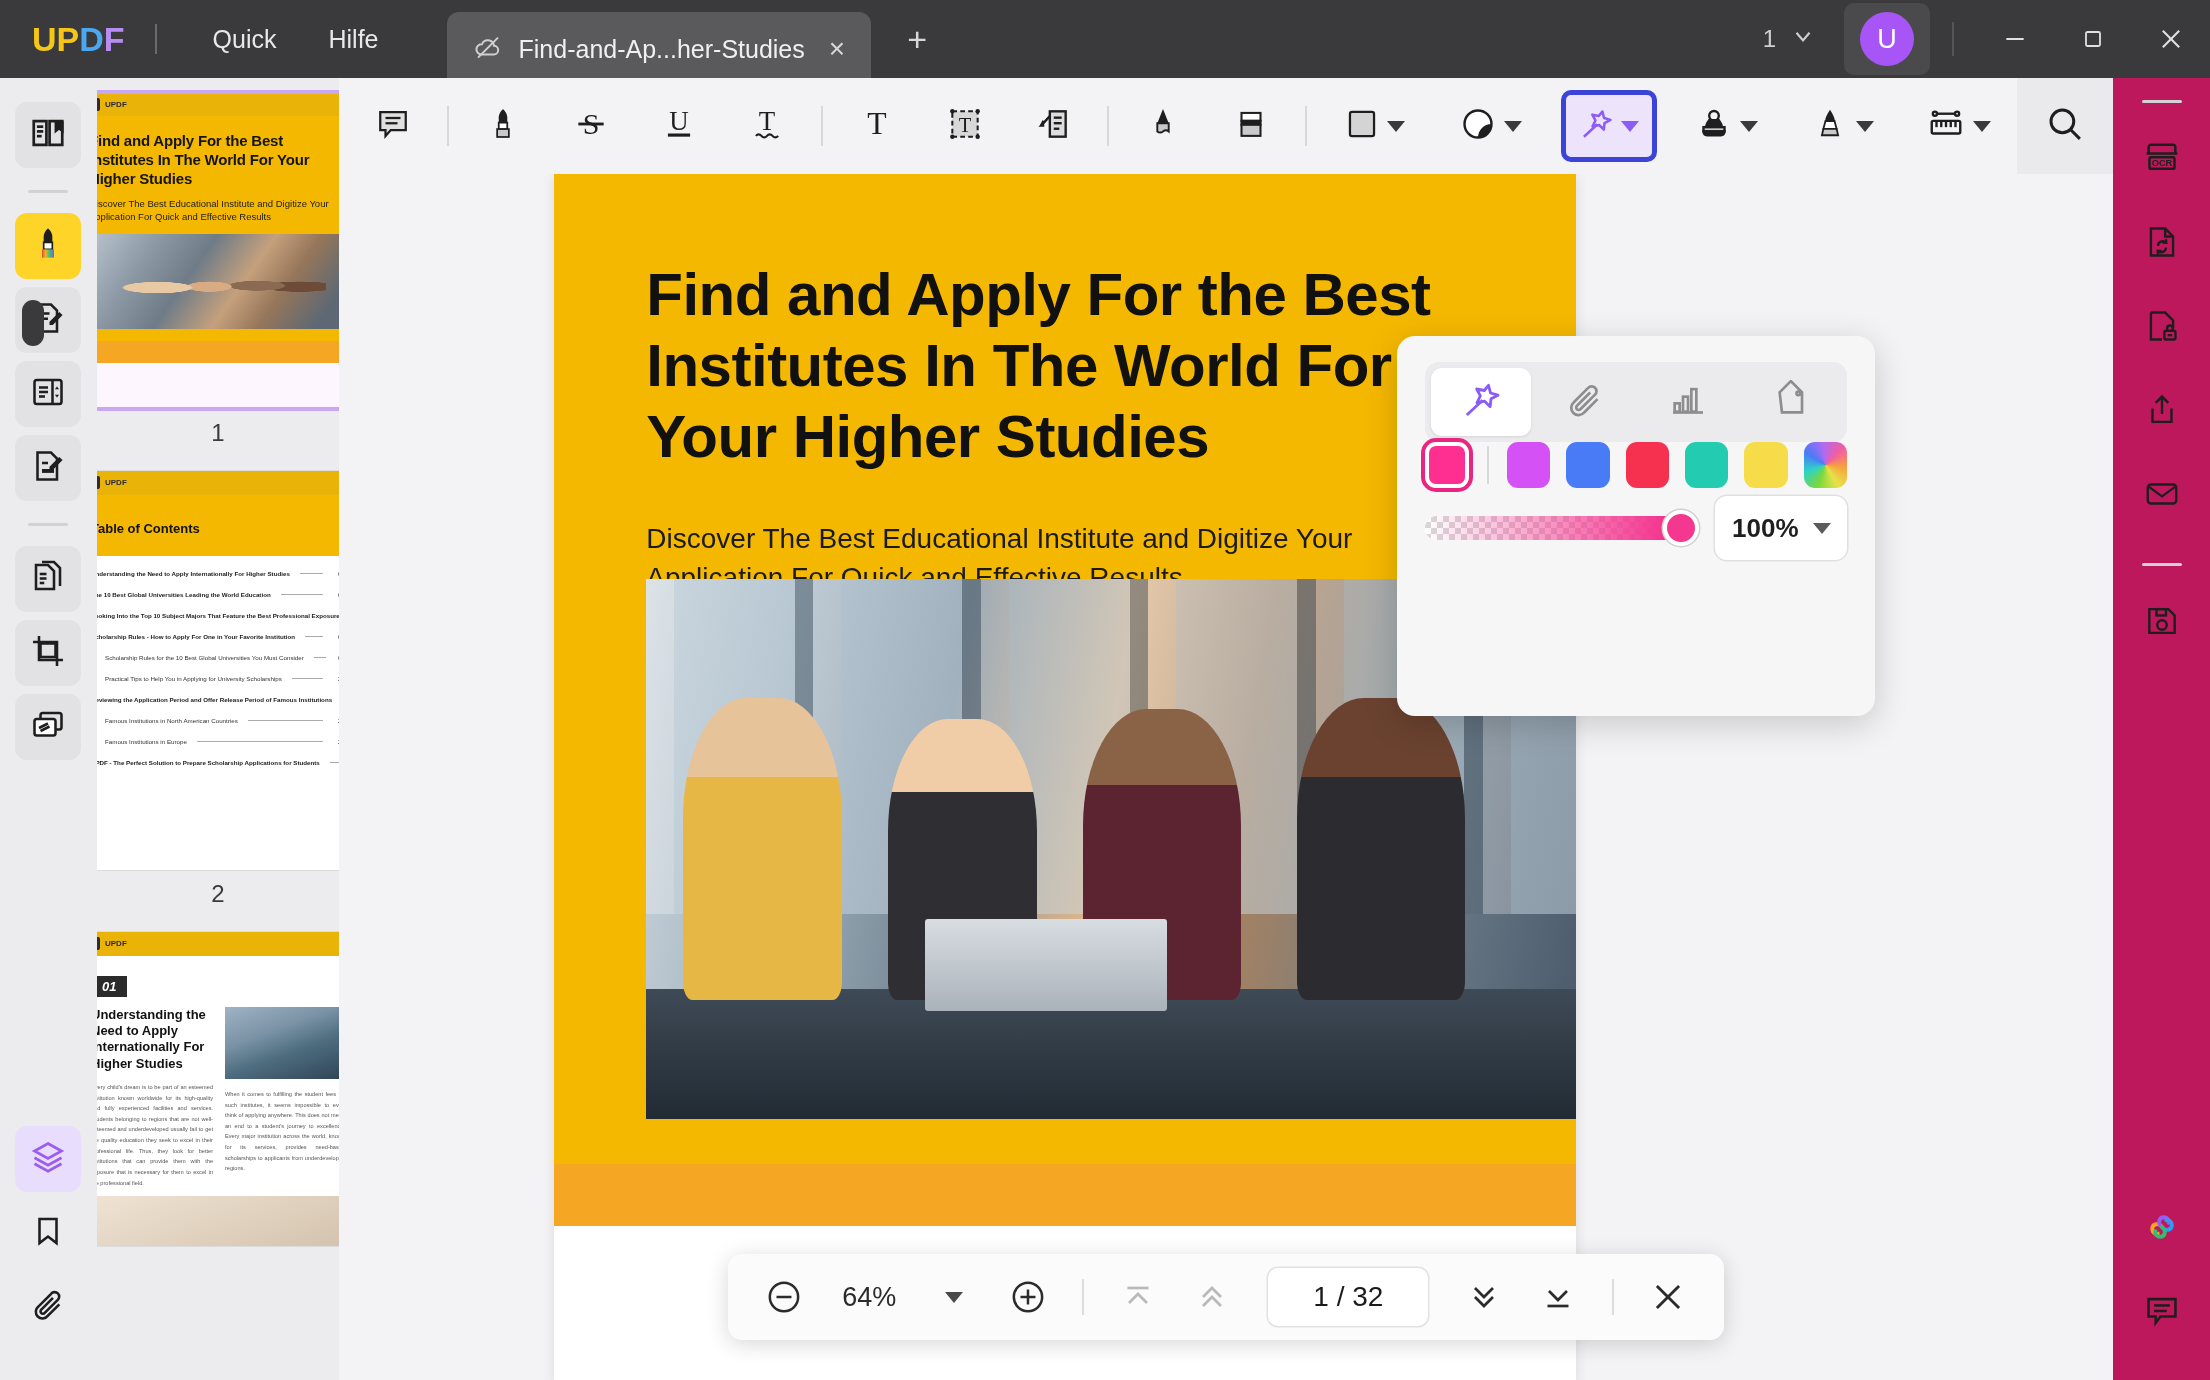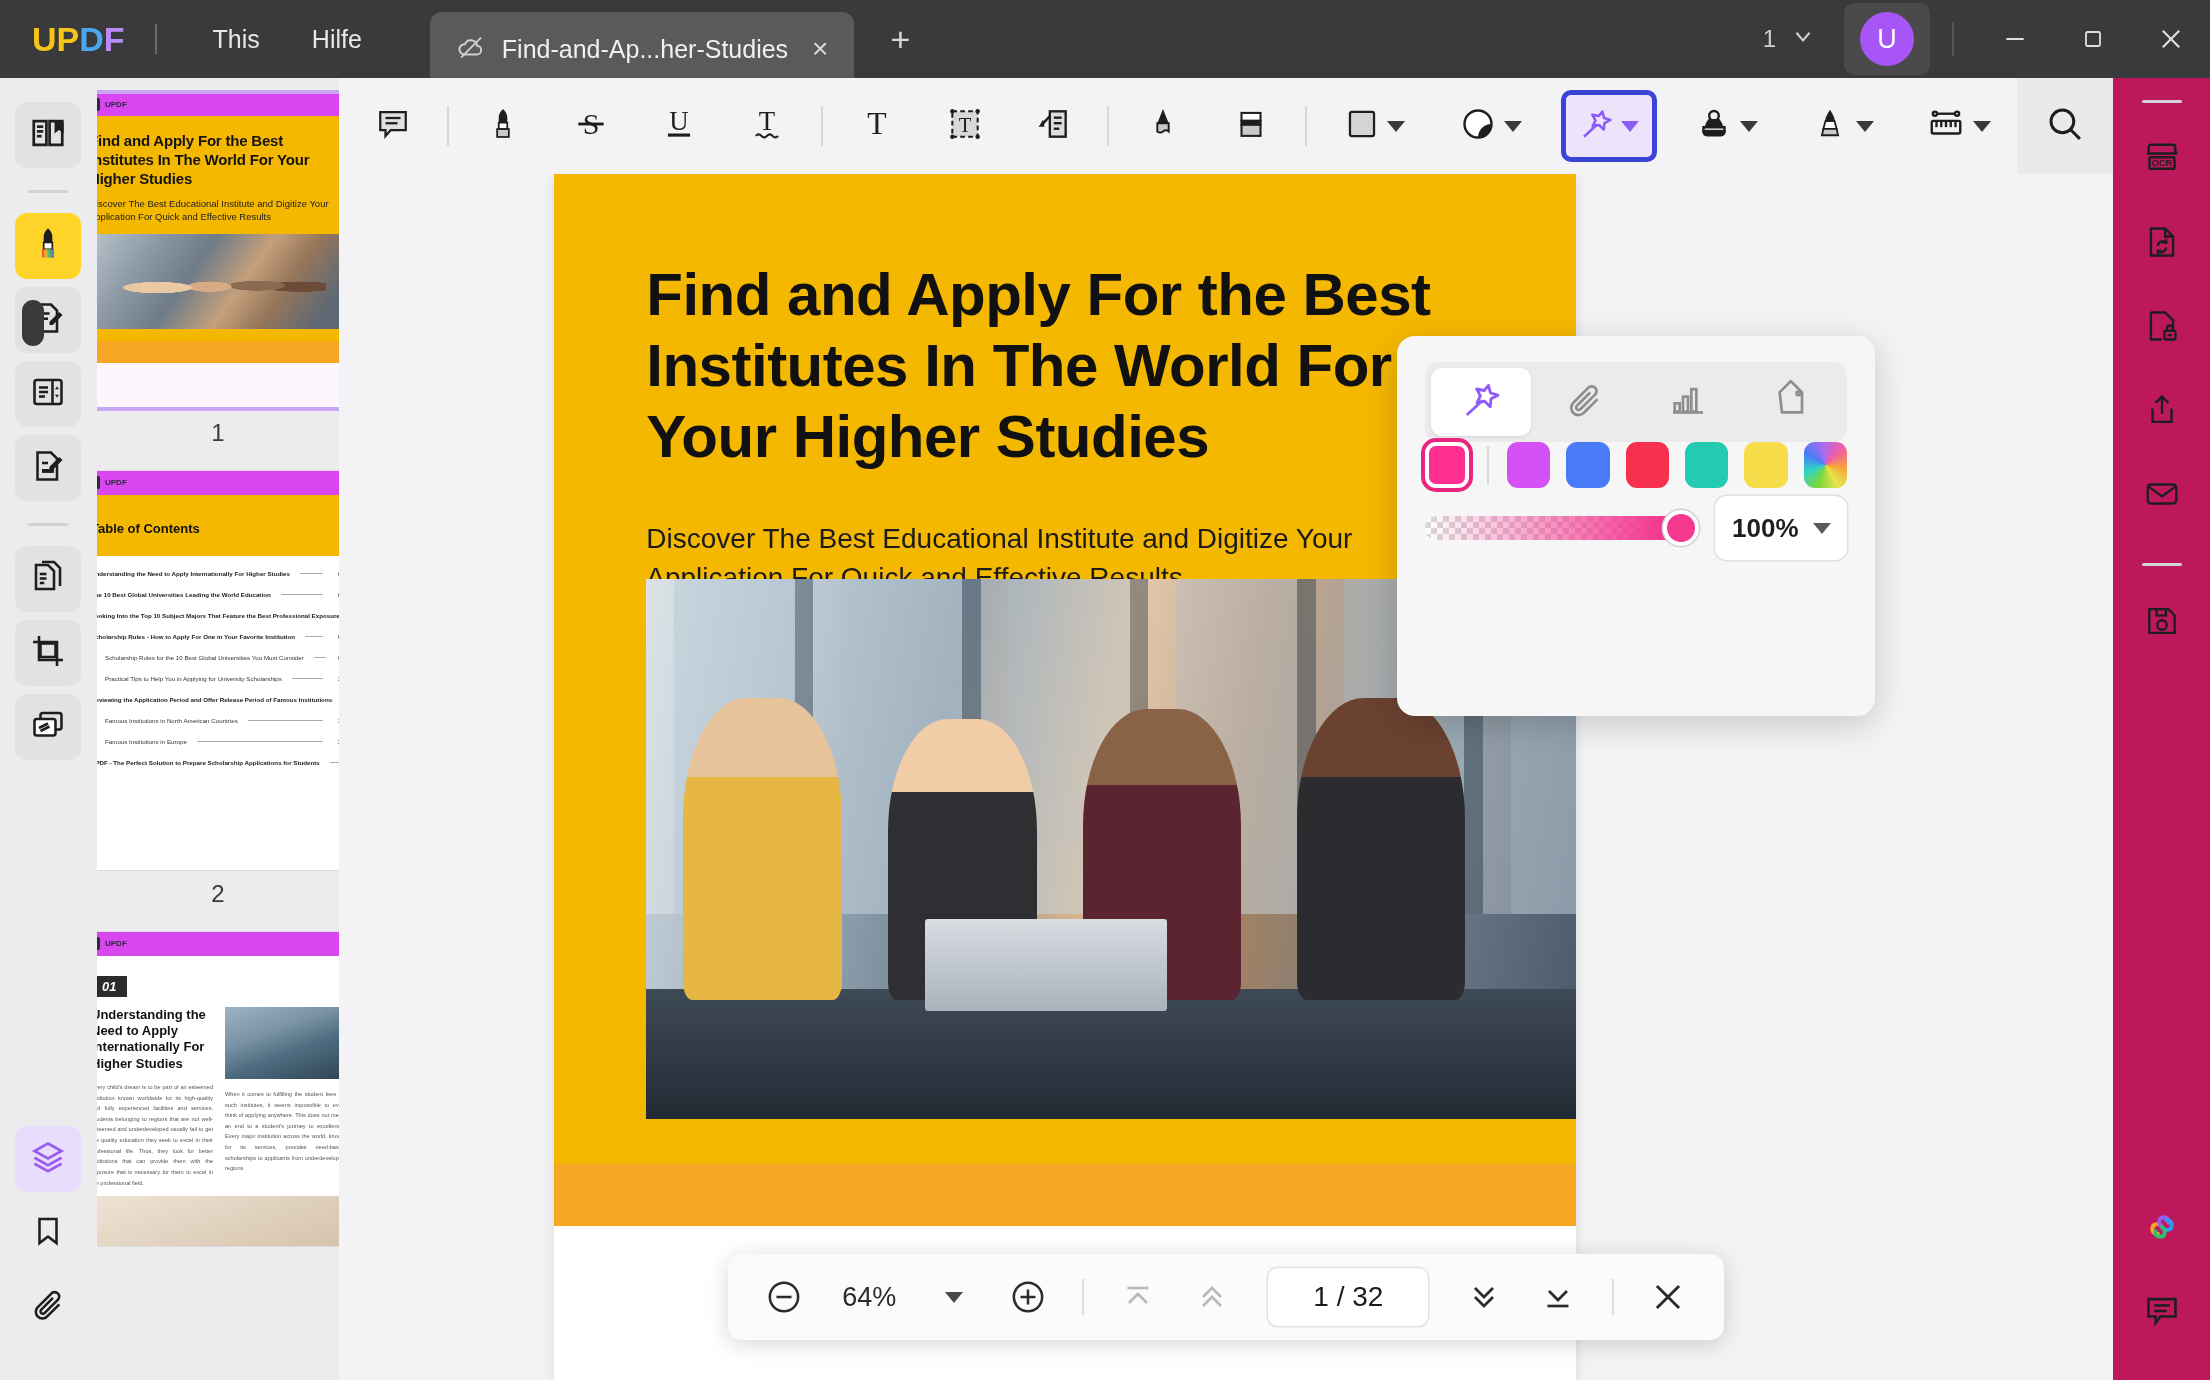--- a/index.html
+++ b/index.html
@@ -71,21 +71,21 @@
     width: 296px; background: #ececee; padding-top: 14px;
     display: flex; flex-direction: column; align-items: center; overflow: hidden;
   }
   .thumb-page { width: 286px; display: flex; flex-direction: column; align-items: center; margin-bottom: 8px; }
   .thumb-card {
     width: 286px; background: #fff; position: relative; overflow: hidden;
     box-shadow: 0 0 0 1px #dcdcde;
   }
   .thumb-card.selected { outline: 4px solid #c9a7f5; outline-offset: -2px; }
   .thumb-num { font-size: 24px; color: #3a3a3c; margin: 10px 0 16px; }
-  .thumb-head { height: 24px; background: #d946ef; display:flex; align-items:center; padding-left: 12px; gap:5px; }
+  .thumb-head { height: 24px; background: #eab308; display:flex; align-items:center; padding-left: 12px; gap:5px; }
   .thumb-logo-sq { width: 13px; height: 13px; background: #2b2b3a; border-radius: 2px; }
   .thumb-logo-tx { font-size: 8px; font-weight: bold; color: #2b2b3a; }
   .t1-hero { background: #f5b800; padding: 16px 14px 12px; }
   .t1-h { font-size: 15px; font-weight: bold; color: #141414; line-height: 1.25; letter-spacing: -0.2px; }
   .t1-s { font-size: 9.5px; color: #1c1c1c; line-height: 1.35; margin-top: 10px; }
   .t1-img { height: 95px; margin: 10px 0 0; background:
       linear-gradient(125deg,#b9c4cd 0%,#8d9aa6 22%,#6f7c88 40%,#c5a07c 58%,#96765a 72%,#5d6874 90%);
       position: relative; }
   .t1-img::after{ content:""; position:absolute; left:8%; top:28%; width:84%; height:48%;
       background: radial-gradient(ellipse at 22% 60%, #e8c9a4 0 14%, transparent 15%),
@@ -226,21 +226,21 @@
 <div class="app">
 
   <div class="titlebar">
     <div class="logo">
       <span style="color:#f5c518">U</span>
       <span style="color:#f5c518">P</span>
       <span style="color:#4aa8f0">D</span>
       <span style="color:#b98cf5">F</span>
     </div>
     <div class="logo-sep"></div>
-    <div class="menu-item">This</div>
+    <div class="menu-item">Quick</div>
     <div class="menu-item">Hilfe</div>
 
     <div class="tab">
       <span>
         <svg width="30" height="30" viewBox="0 0 24 24" fill="none" stroke="#cfcfcf" stroke-width="1.6">
           <path d="M6.5 18h10a3.5 3.5 0 0 0 .3-7 5 5 0 0 0-9.6-1.2A3.6 3.6 0 0 0 6.5 18z"></path>
           <line x1="4" y1="20.5" x2="20" y2="4.5"></line>
         </svg>
       </span>
       <span class="tab-title">Find-and-Ap...her-Studies</span>

